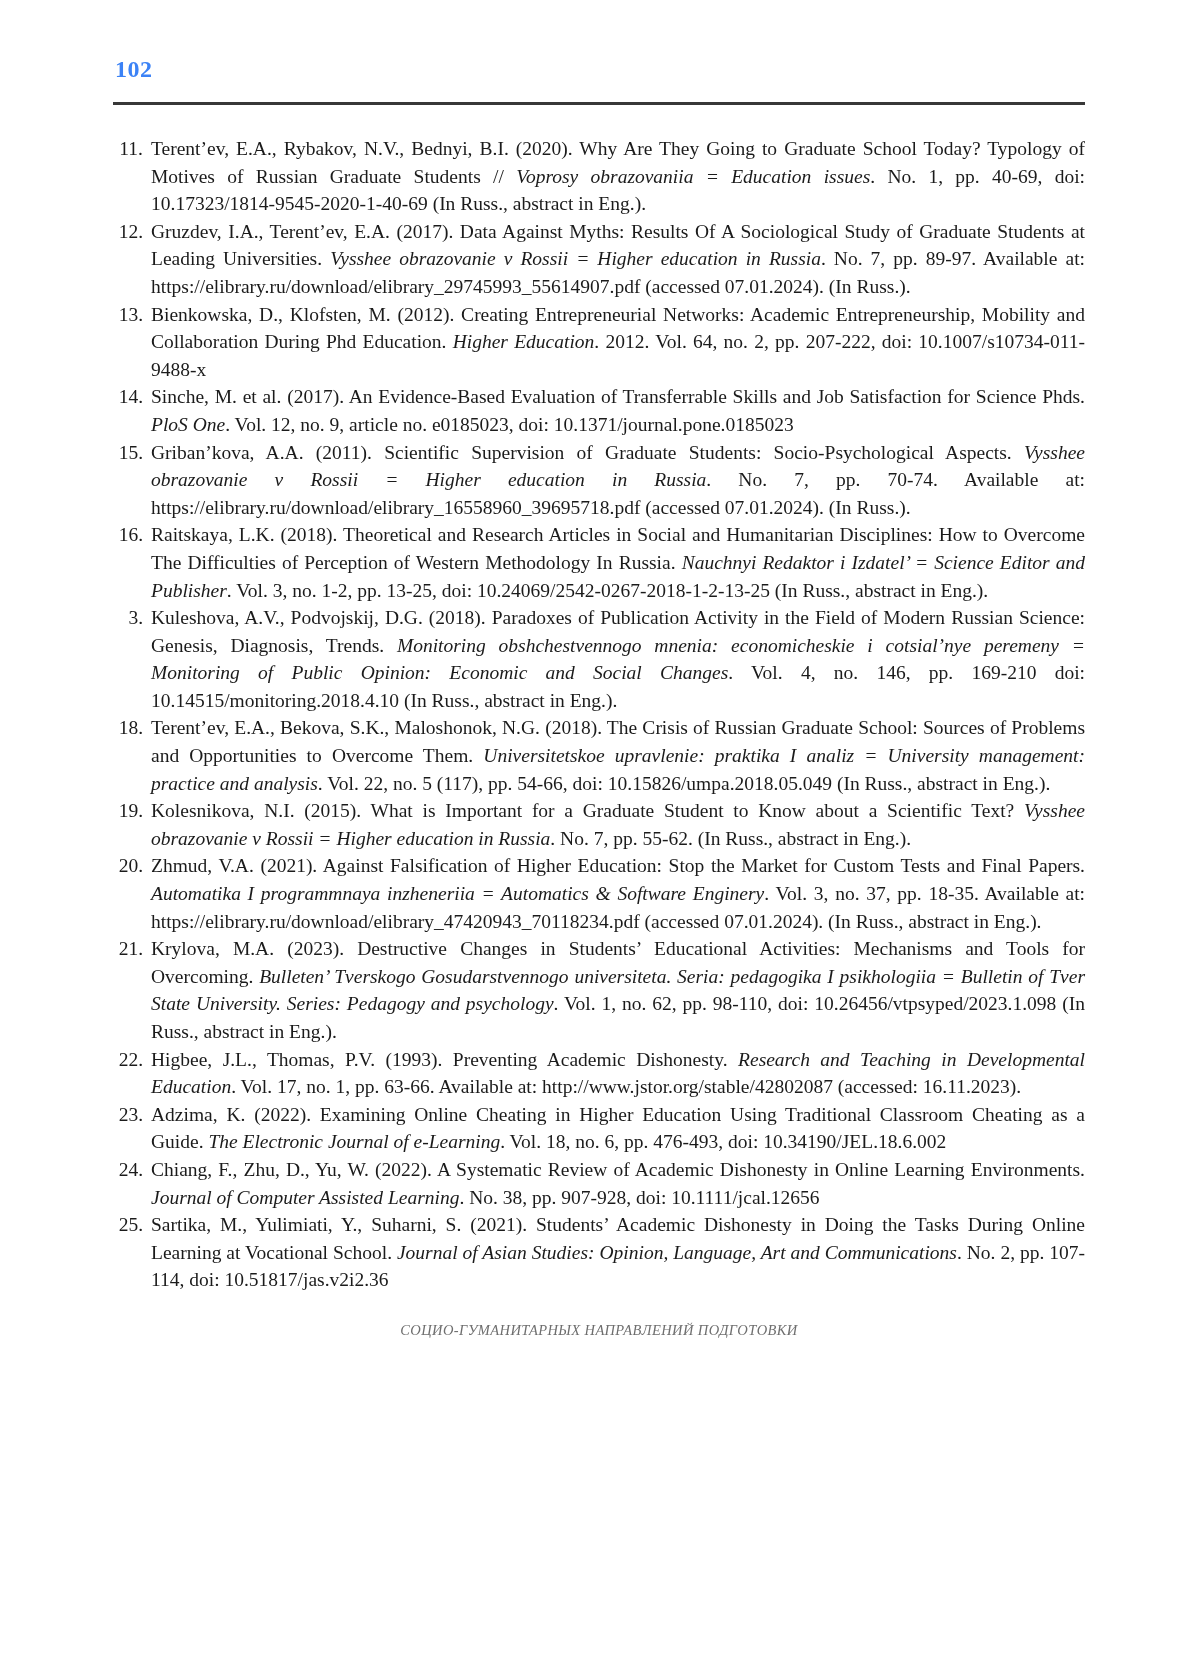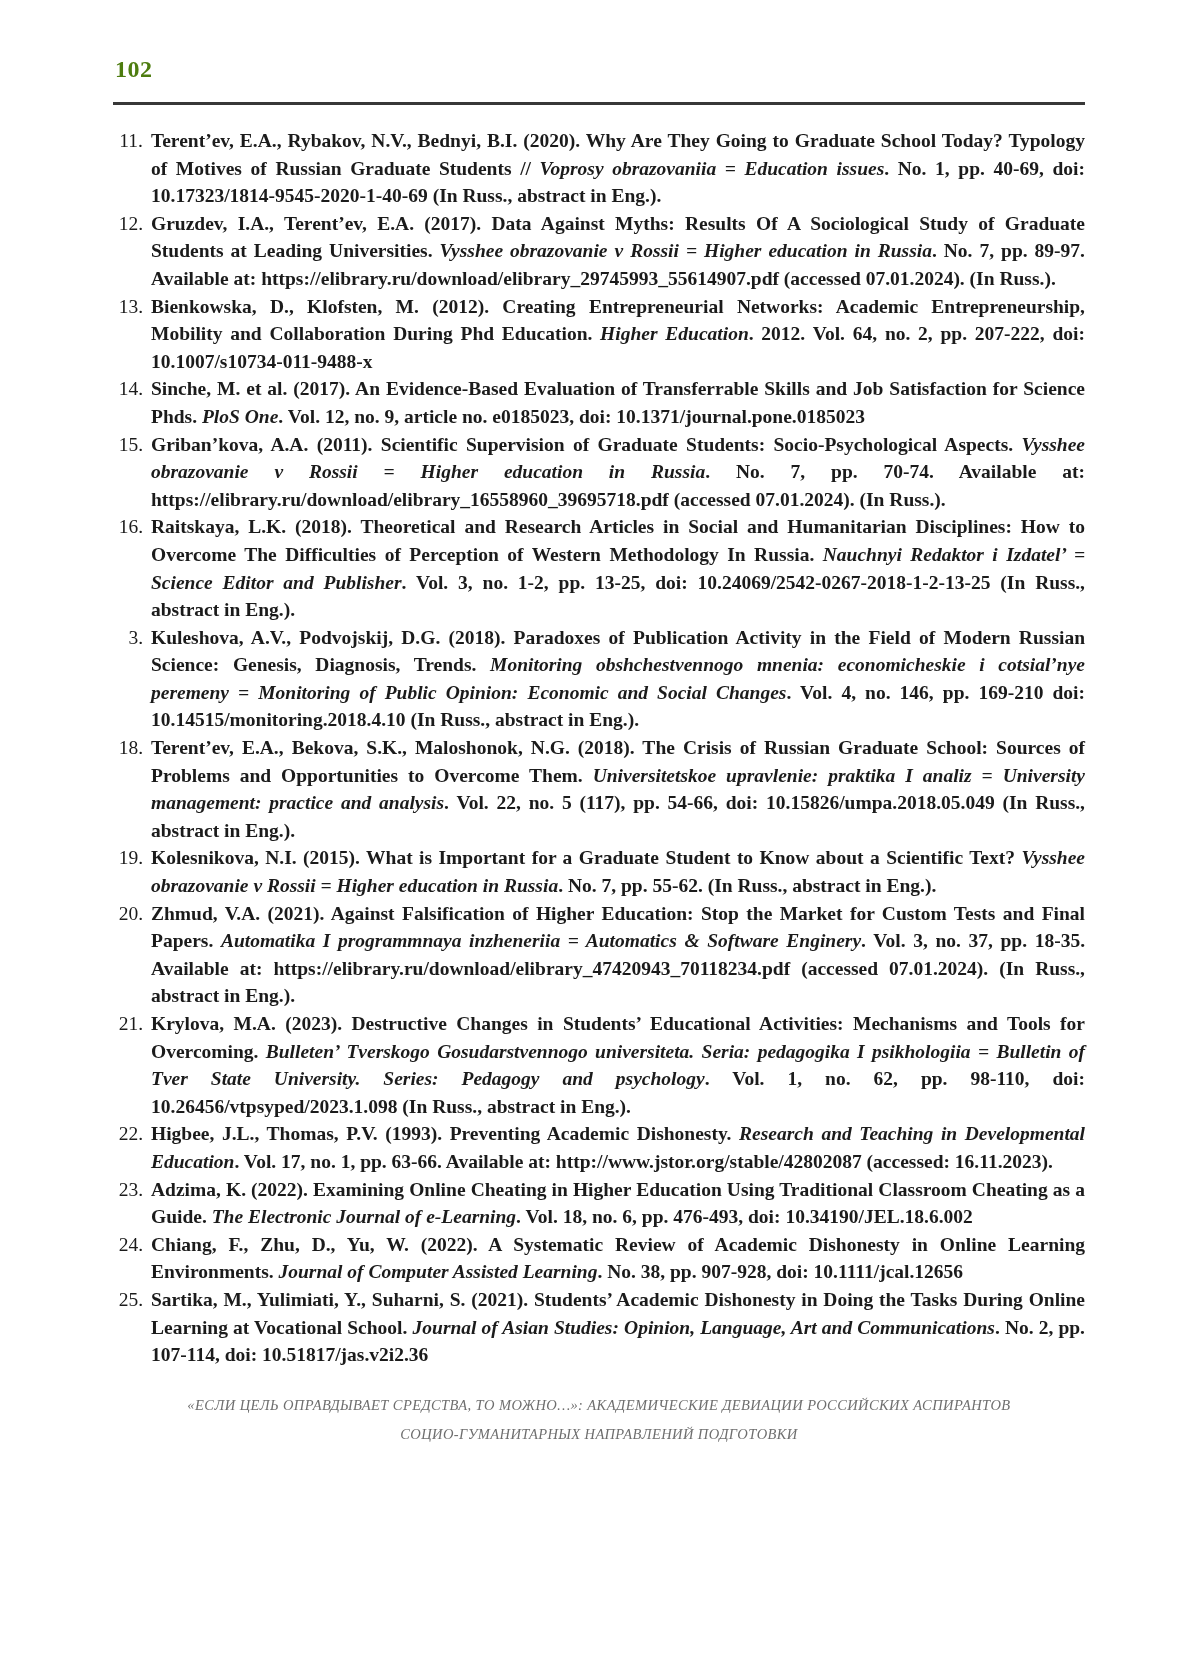--- a/index.html
+++ b/index.html
@@ -22,53 +22,52 @@
     position: relative;
     height: 36px;
   }
   .page-num {
     position: absolute;
     left: 2px;
     top: 0;
     font-weight: bold;
     font-size: 24px;
     letter-spacing: 0.5px;
-    color: #4d7c0f;
+    color: #3b82f6;
   }
   .journal {
     text-align: center;
     margin-left: 150px;
     font-size: 22px;
     color: #7a7a7a;
     letter-spacing: 0.3px;
   }
   .rule {
     height: 3px;
     background: #383838;
     margin-top: 10px;
   }
   .refs {
-    margin-top: 22px;
+    margin-top: 30px;
   }
   .ref {
     display: flex;
     font-size: 19.5px;
     line-height: 27.6px;
   }
   .ref-num {
     flex: 0 0 30px;
     text-align: right;
     padding-right: 8px;
   }
   .ref-text {
     flex: 1;
     text-align: justify;
     overflow-wrap: break-word;
     hyphens: auto;
-    font-weight: bold;
   }
   .ref-text em {
     font-style: italic;
   }
   .footer {
     margin-top: 22px;
     text-align: center;
     font-style: italic;
     font-size: 14.5px;
     line-height: 29px;
@@ -144,17 +143,16 @@
         <span class="ref-num">24.</span>
         <span class="ref-text"><span>Chiang, F., Zhu, D., Yu, W. (2022). A Systematic Review of Academic Dishonesty in Online Learning Environments. </span><em>Journal of Computer Assisted Learning</em><span>. No. 38, pp. 907-928, doi: 10.1111/jcal.12656</span></span>
       </div>
       <div class="ref">
         <span class="ref-num">25.</span>
         <span class="ref-text"><span>Sartika, M., Yulimiati, Y., Suharni, S. (2021). Students’ Academic Dishonesty in Doing the Tasks During Online Learning at Vocational School. </span><em>Journal of Asian Studies: Opinion, Language, Art and Communications</em><span>. No. 2, pp. 107-114, doi: 10.51817/jas.v2i2.36</span></span>
       </div>
     </div>
 
   <div class="footer">
-    <div>«ЕСЛИ ЦЕЛЬ ОПРАВДЫВАЕТ СРЕДСТВА, ТО МОЖНО…»: АКАДЕМИЧЕСКИЕ ДЕВИАЦИИ РОССИЙСКИХ АСПИРАНТОВ</div>
     <div>СОЦИО-ГУМАНИТАРНЫХ НАПРАВЛЕНИЙ ПОДГОТОВКИ</div>
   </div>
 
 </div>
 
 </body></html>

